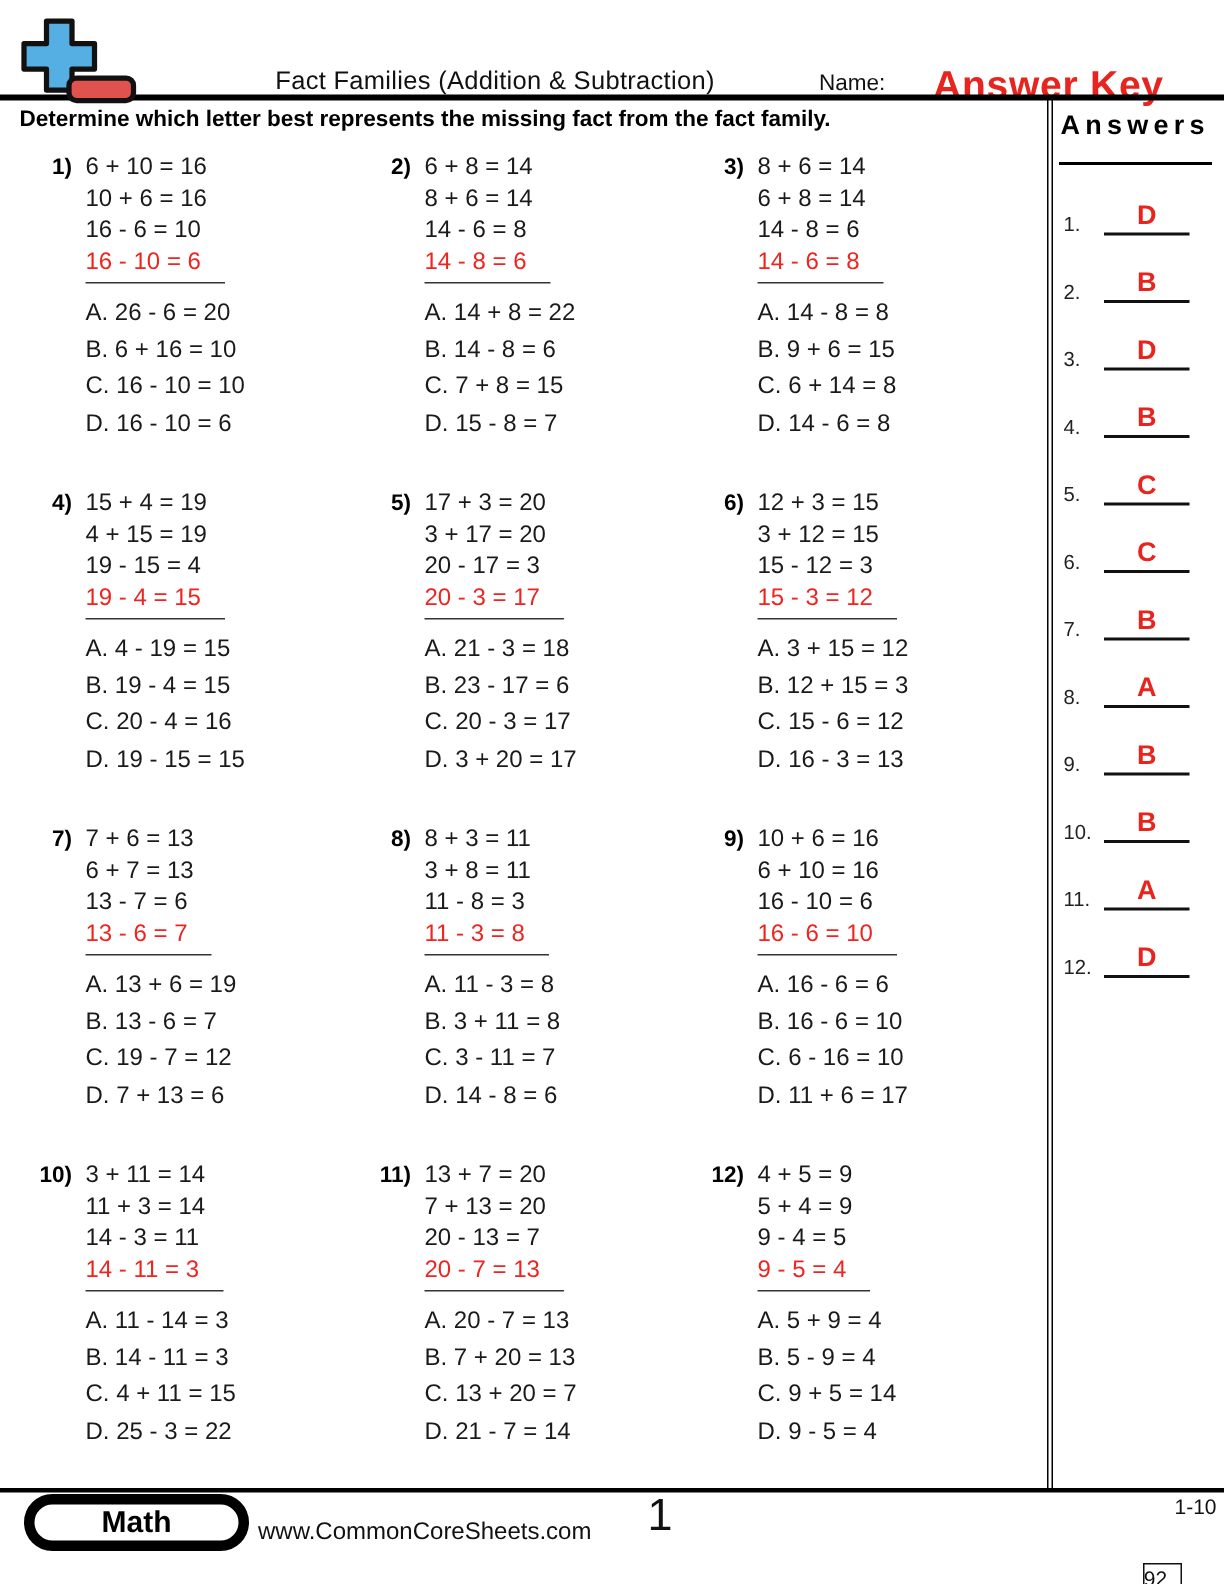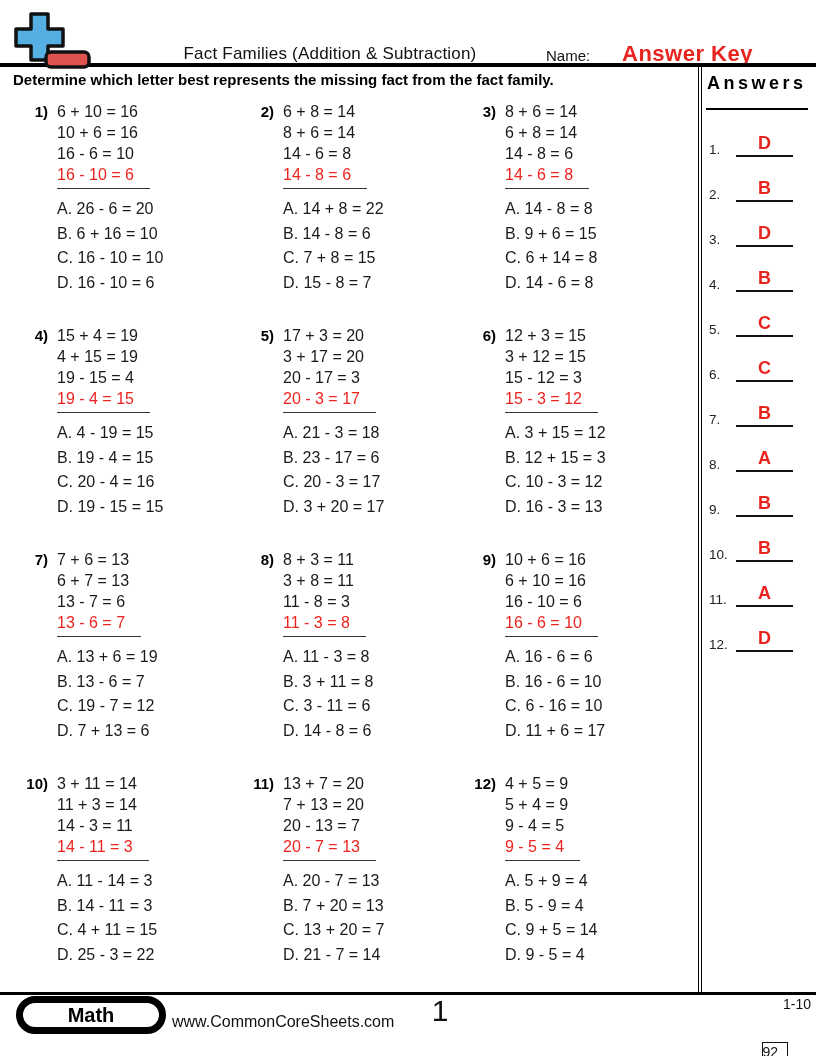--- a/index.html
+++ b/index.html
@@ -5,21 +5,21 @@
   html,body{margin:0;padding:0;background:#888;}
   .page{
     position:relative;width:816px;height:1056px;background:#fff;margin:0 auto;
     font-family:"Liberation Sans","DejaVu Sans",sans-serif;color:#1a1a1a;overflow:hidden;
   }
   
   .logo{position:absolute;left:14px;top:12px;z-index:3;}
   .page-title{position:absolute;left:150px;top:44px;width:360px;text-align:center;
     font-size:17px;letter-spacing:.2px;color:#111;}
   .name-label{position:absolute;left:546px;top:47px;font-size:15px;color:#111;}
-  .name-value{position:absolute;left:622px;top:41px;font-size:22px;font-weight:bold;color:#e8241e;letter-spacing:.5px;}
+  .name-value{position:absolute;left:622px;top:41px;font-size:26px;font-weight:bold;color:#e8241e;letter-spacing:.5px;}
   .header-rule{position:absolute;left:0;top:63px;width:816px;height:4px;background:#000;}
   .instruction{position:absolute;left:13px;top:71px;width:600px;font-size:15px;font-weight:bold;color:#000;}
   
   .vsep{position:absolute;left:698px;top:64px;height:928px;width:2px;
     border-left:1.6px solid #000;border-right:1.6px solid #000;}
   .answers-col{position:absolute;left:703px;top:73px;width:112px;}
   .answers-title{display:inline-block;margin-left:3px;font-size:18px;font-weight:bold;
     letter-spacing:3.5px;border-bottom:2.5px solid #000;padding:0 1px 14px 1px;color:#000;}
   .ans-list{margin-top:2px;}
   .ans-item{display:flex;align-items:flex-end;height:45px;padding-left:6px;box-sizing:border-box;}
@@ -254,21 +254,21 @@
     <div class="p-body">
       <div>
             <div class="fact">12 + 3 = 15</div>
             <div class="fact">3 + 12 = 15</div>
             <div class="fact">15 - 12 = 3</div>
           </div>
       <div><span class="missing">15 - 3 = 12</span></div>
       <div class="choices">
             <div class="choice">A. 3 + 15 = 12</div>
             <div class="choice">B. 12 + 15 = 3</div>
-            <div class="choice">C. 10 - 3 = 12</div>
+            <div class="choice">C. 15 - 6 = 12</div>
             <div class="choice">D. 16 - 3 = 13</div>
           </div>
     </div>
   </div>
 
   <div class="problem">
     <div class="p-num">7)</div>
     <div class="p-body">
       <div>
             <div class="fact">7 + 6 = 13</div>
@@ -290,21 +290,21 @@
     <div class="p-body">
       <div>
             <div class="fact">8 + 3 = 11</div>
             <div class="fact">3 + 8 = 11</div>
             <div class="fact">11 - 8 = 3</div>
           </div>
       <div><span class="missing">11 - 3 = 8</span></div>
       <div class="choices">
             <div class="choice">A. 11 - 3 = 8</div>
             <div class="choice">B. 3 + 11 = 8</div>
-            <div class="choice">C. 3 - 11 = 6</div>
+            <div class="choice">C. 3 - 11 = 7</div>
             <div class="choice">D. 14 - 8 = 6</div>
           </div>
     </div>
   </div>
 
   <div class="problem">
     <div class="p-num">9)</div>
     <div class="p-body">
       <div>
             <div class="fact">10 + 6 = 16</div>

